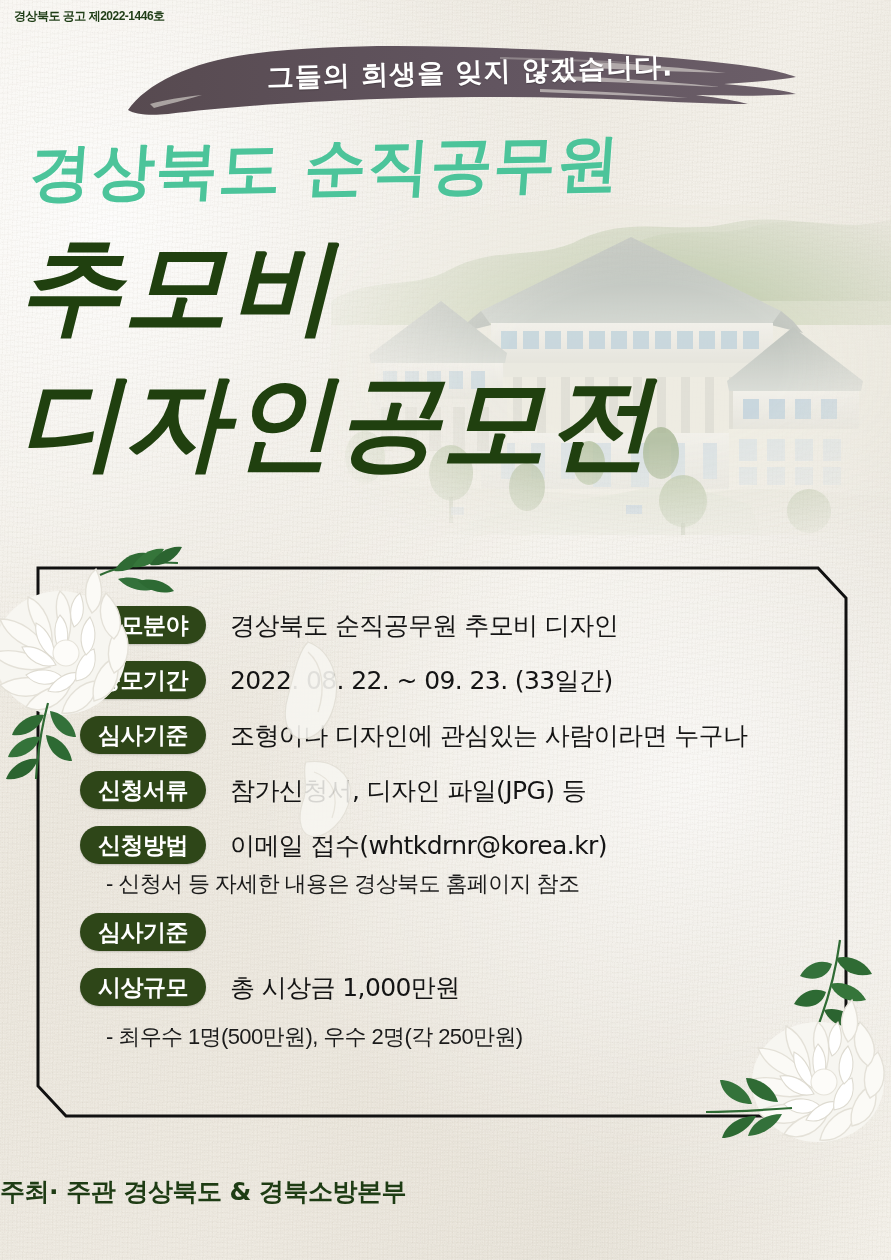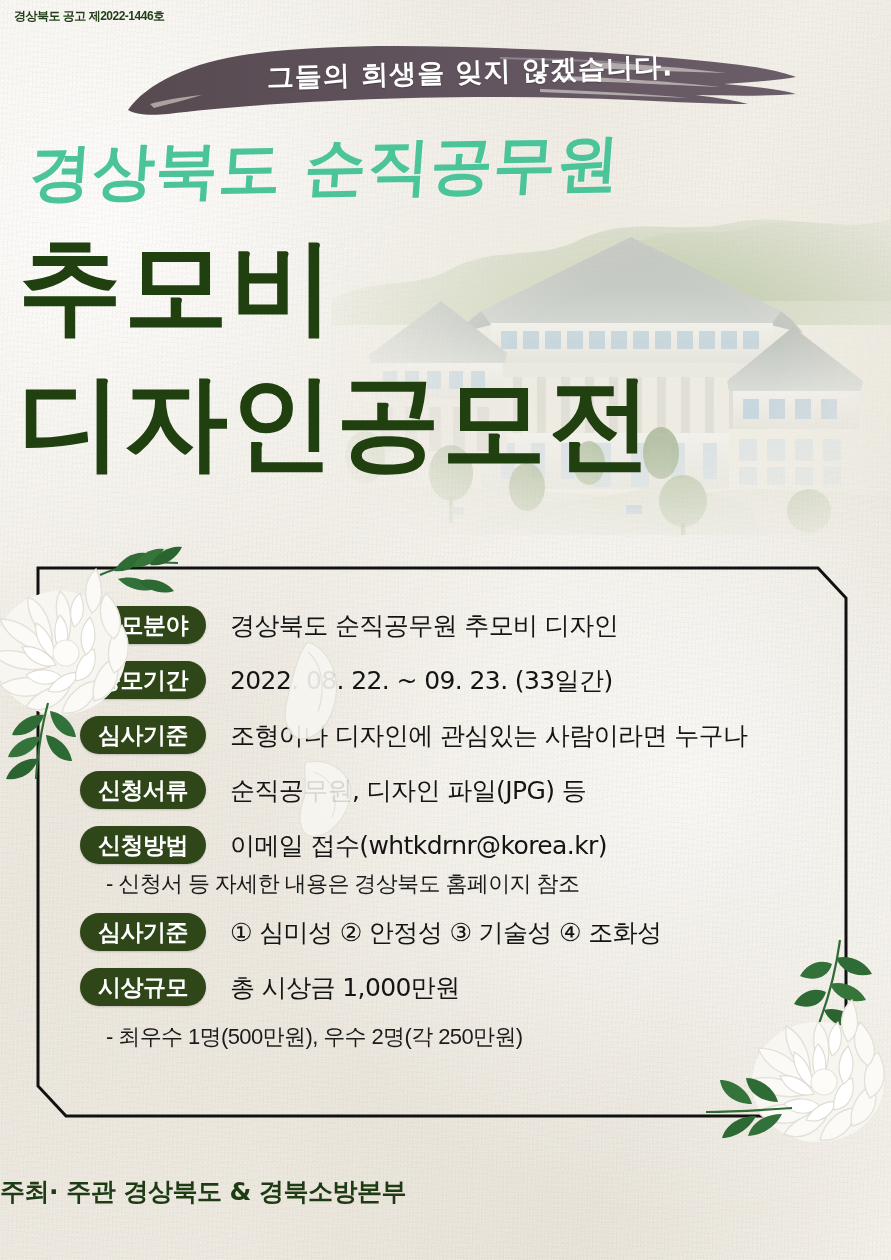--- a/index.html
+++ b/index.html
@@ -117,20 +117,21 @@
     position: absolute;
     left: 18px;
     z-index: 11;
     font-size: 104px;
     font-weight: bold;
     color: #20400f;
     letter-spacing: 2px;
     line-height: 1;
     font-family: "DejaVu Sans", sans-serif;
     white-space: nowrap;
+    font-style: italic;
   }
   .title-main.line1 { top: 234px; }
   .title-main.line2 { top: 370px; }
 
   
   .info-box {
     position: absolute;
     left: 36px;
     top: 566px;
     width: 812px;
@@ -414,33 +415,32 @@
         <div class="rowval">2022. 08. 22. ~ 09. 23. (33일간)</div>
       </div>
 
       <div class="row">
         <div class="pill">심사기준</div>
         <div class="rowval">조형이나 디자인에 관심있는 사람이라면 누구나</div>
       </div>
 
       <div class="row">
         <div class="pill">신청서류</div>
-        <div class="rowval">순직공무원, 디자인 파일(JPG) 등</div>
+        <div class="rowval">참가신청서, 디자인 파일(JPG) 등</div>
       </div>
 
       <div class="row">
         <div class="pill">신청방법</div>
         <div class="rowval">이메일 접수(whtkdrnr@korea.kr)</div>
       </div>
 
       <div class="subnote tight">- 신청서 등 자세한 내용은 경상북도 홈페이지 참조</div>
 
       <div class="row">
         <div class="pill">심사기준</div>
-        <div class="rowval">① 심미성  ② 안정성  ③ 기술성  ④ 조화성</div>
       </div>
 
       <div class="row">
         <div class="pill">시상규모</div>
         <div class="rowval">총 시상금 1,000만원</div>
       </div>
 
       <div class="subnote award">- 최우수 1명(500만원),  우수 2명(각 250만원)</div>
     </div>
   </div>

